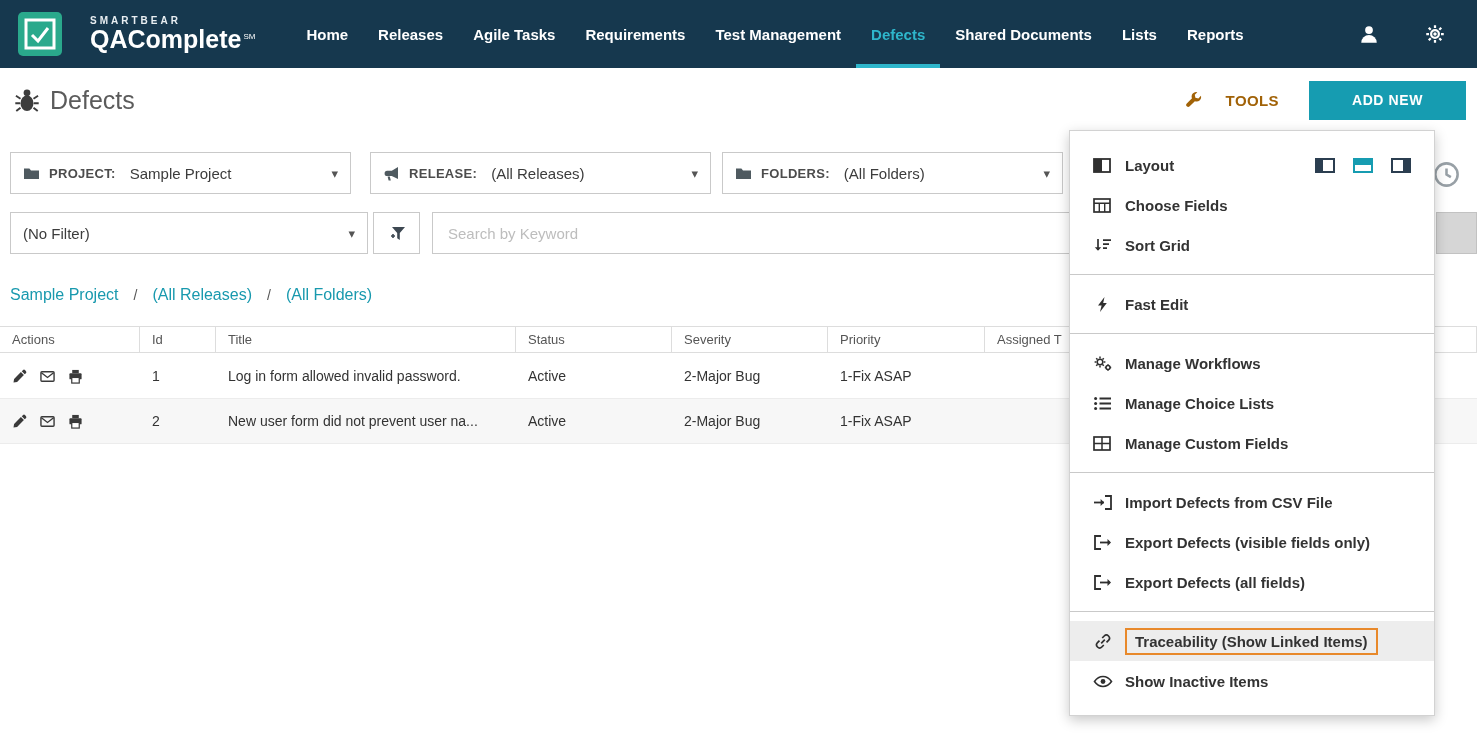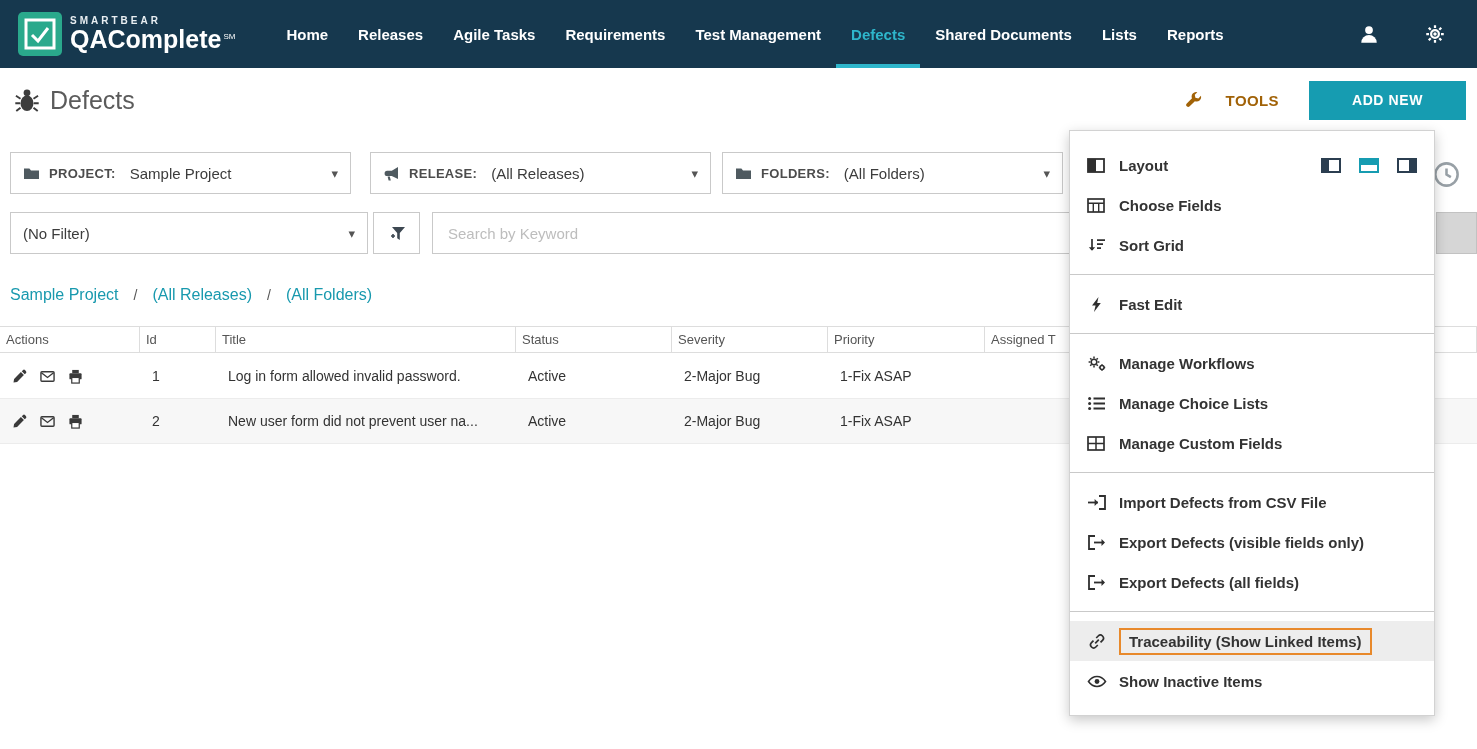--- a/index.html
+++ b/index.html
@@ -2,21 +2,21 @@
 <html><head>
 <meta charset="utf-8">
 <style>
   *{margin:0;padding:0;box-sizing:border-box}
   html,body{width:1477px;height:749px}
   body{font-family:"Liberation Sans",sans-serif;background:#fff;overflow:hidden;position:relative}
   .stage{position:absolute;inset:0;width:1477px;height:749px;background:#fff}
 
   
   .navbar{position:absolute;top:0;left:0;width:100%;height:68px;background:#16384e;display:flex;align-items:stretch;color:#fff;padding:0 18px;z-index:20}
-  .brand{display:flex;align-items:center;gap:8px;margin-right:36px}
+  .brand{display:flex;align-items:center;gap:28px;margin-right:36px}
   .brand-icon svg{width:44px;height:44px;display:block}
   .brand-text .bt-top{font-size:10px;letter-spacing:3px;font-weight:bold;color:#e8eef2}
   .brand-text .bt-name{font-size:25px;font-weight:bold;color:#ffffff;line-height:1.05}
   .brand-text .bt-sm{font-size:8px;vertical-align:super;margin-left:2px;font-weight:normal}
   .nav-items{display:flex;align-items:stretch}
   .nav-item{display:flex;align-items:center;padding:0 15px;font-size:15px;font-weight:bold;color:#fff;position:relative;cursor:pointer;white-space:nowrap}
   .nav-item.active{color:#2eb6cb}
   .nav-item.active::after{content:"";position:absolute;left:0;right:0;bottom:0;height:4px;background:#2eb6cb}
   .nav-right{margin-left:auto;display:flex;align-items:center;gap:46px;padding-right:14px}
   .nav-right .nicon{width:20px;height:20px;color:#fff;cursor:pointer}
@@ -52,39 +52,39 @@
   .clock-widget svg{width:27px;height:27px}
   .gray-block{position:absolute;left:1436px;top:212px;width:41px;height:42px;background:#d6d6d6;border:1px solid #c2c2c2}
 
   
   .breadcrumb{position:absolute;left:10px;top:286px;display:flex;align-items:center;font-size:16px}
   .crumb{color:#1899ae;cursor:pointer}
   .crumb-sep{color:#555;margin:0 15px;font-size:14px}
 
   
   .grid-header{position:absolute;left:0;top:326px;width:1477px;height:27px;display:flex;border-top:1px solid #ddd;border-bottom:1px solid #ddd;font-size:13px;color:#555;background:#fff}
-  .grid-header .cell{display:flex;align-items:center;padding:0 6px;border-right:1px solid #ddd;height:100%;overflow:hidden;white-space:nowrap;cursor:pointer}
+  .grid-header .cell{display:flex;align-items:center;padding:0 12px;border-right:1px solid #ddd;height:100%;overflow:hidden;white-space:nowrap;cursor:pointer}
   .grid-row{position:absolute;left:0;width:1477px;height:45px;display:flex;align-items:center;font-size:14px;color:#333;border-bottom:1px solid #ececec}
   .grid-row .cell{padding:0 12px;overflow:hidden;white-space:nowrap}
   .row-0{top:354px;background:#fff}
   .row-1{top:399px;background:#f7f7f7}
   .c-actions{width:140px;flex:none}
   .c-id{width:76px;flex:none}
   .c-title{width:300px;flex:none}
   .c-status{width:156px;flex:none}
   .c-severity{width:156px;flex:none}
   .c-priority{width:157px;flex:none}
   .c-assigned{flex:1}
   .actions-cell{display:flex;align-items:center;gap:13px}
   .actions-cell .aicon{width:15px;height:15px;color:#3a3a3a;cursor:pointer}
   .actions-cell svg{width:15px;height:15px;display:block}
 
   
   .tools-menu{position:absolute;left:1069px;top:130px;width:366px;background:#fff;border:1px solid #d2d2d2;box-shadow:0 4px 12px rgba(0,0,0,.22);padding:14px 0 14px 0;z-index:40}
-  .menu-item{display:flex;align-items:center;height:40px;padding:0 17px;font-size:15px;font-weight:600;color:#333;cursor:pointer;white-space:nowrap}
+  .menu-item{display:flex;align-items:center;height:40px;padding:0 23px;font-size:15px;font-weight:600;color:#333;cursor:pointer;white-space:nowrap}
   .menu-item .mi{width:20px;height:17px;margin-right:12px;color:#2f2f2f;flex:none}
   .menu-item .mi svg{width:20px;height:17px;display:block}
   .menu-divider{height:1px;background:#c9c9c9;margin:9px 0}
   .menu-item.highlighted{background:#ededed}
   .trace-box{border:2px solid #e8892b;padding:3px 8px}
   .layout-opts{margin-left:auto;display:flex;align-items:center}
   .lo{width:20px;height:15px;border:2px solid #2b3e50;margin-left:18px;position:relative;cursor:pointer}
   .lo-left::after{content:"";position:absolute;left:0;top:0;bottom:0;width:6px;background:#2b3e50}
   .lo-top{border-color:#169cb1}
   .lo-top::after{content:"";position:absolute;left:0;right:0;top:0;height:5px;background:#169cb1}

